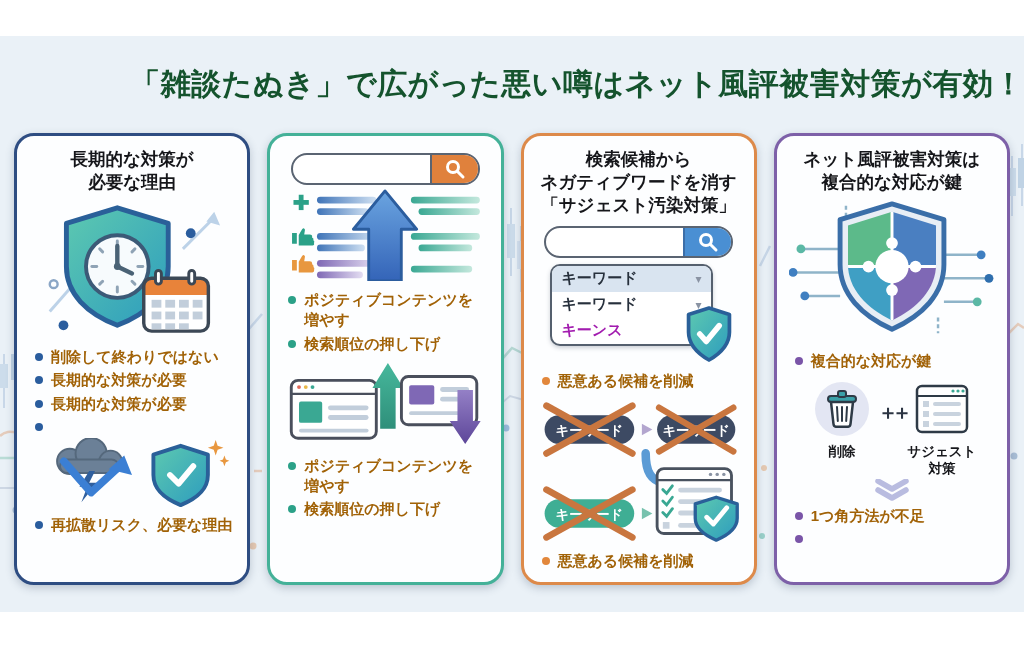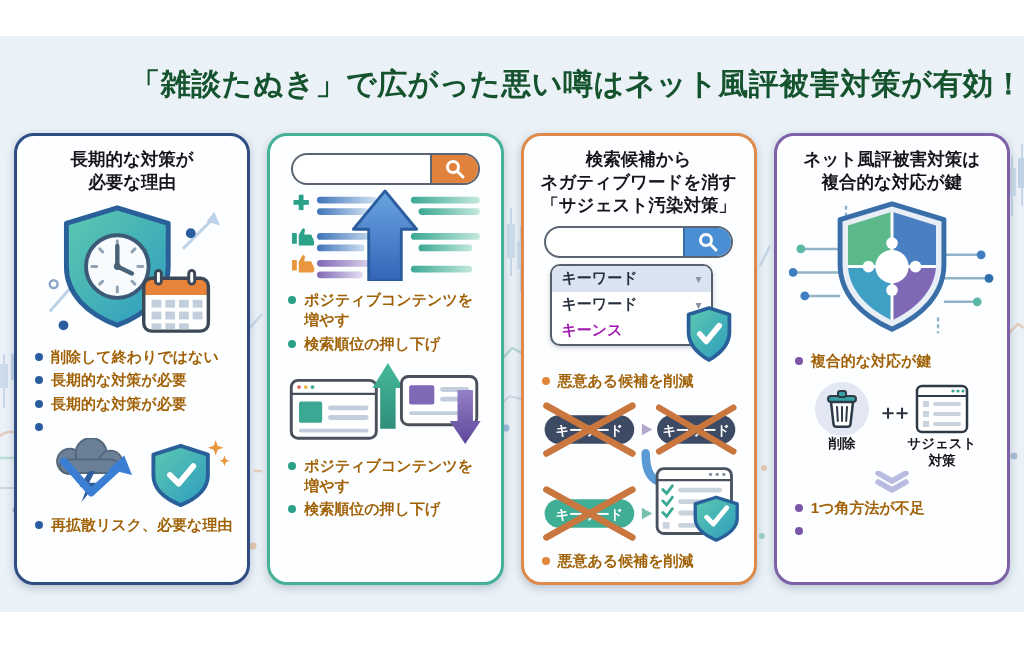--- a/index.html
+++ b/index.html
@@ -32,21 +32,21 @@
           padding:0 10px;font-weight:800;font-size:15px;color:#27303c;}
   .dd-row.hl{background:#d9e4f0;}
   .dd-row.teal{color:#a21caf;}
   .dd-chev{color:#8a93a3;font-size:12px;}
   .dd-shield{position:absolute;right:-22px;bottom:-18px;}
   .methods{display:flex;align-items:flex-start;justify-content:center;margin-top:8px;width:100%;}
   .m-col{display:flex;flex-direction:column;align-items:center;width:72px;}
   .m-circle{width:54px;height:54px;border-radius:50%;background:#e3e6f3;
             display:flex;align-items:center;justify-content:center;}
   .m-circle.plain{background:transparent;}
-  .m-label{font-size:13.5px;font-weight:800;text-align:center;line-height:1.2;color:#17181c;}
+  .m-label{font-size:13.5px;font-weight:800;text-align:center;line-height:1.2;margin-top:8px;color:#17181c;}
   .m-plus{font-size:20px;font-weight:900;color:#2b3442;margin-top:17px;width:14px;text-align:center;}
   .illus{display:block;}
   .mt2{margin-top:2px;} .mt4{margin-top:4px;} .mt6{margin-top:6px;}
 </style>
 </head>
 <body>
 
 <div class="stage">
 
   <svg width="0" height="0" style="position:absolute">

